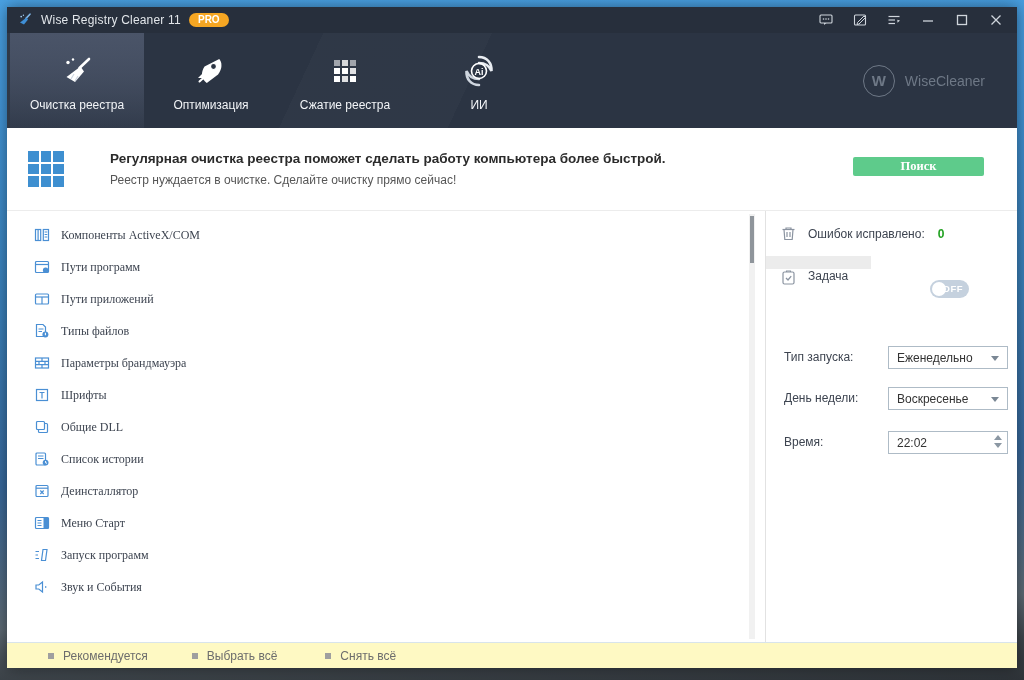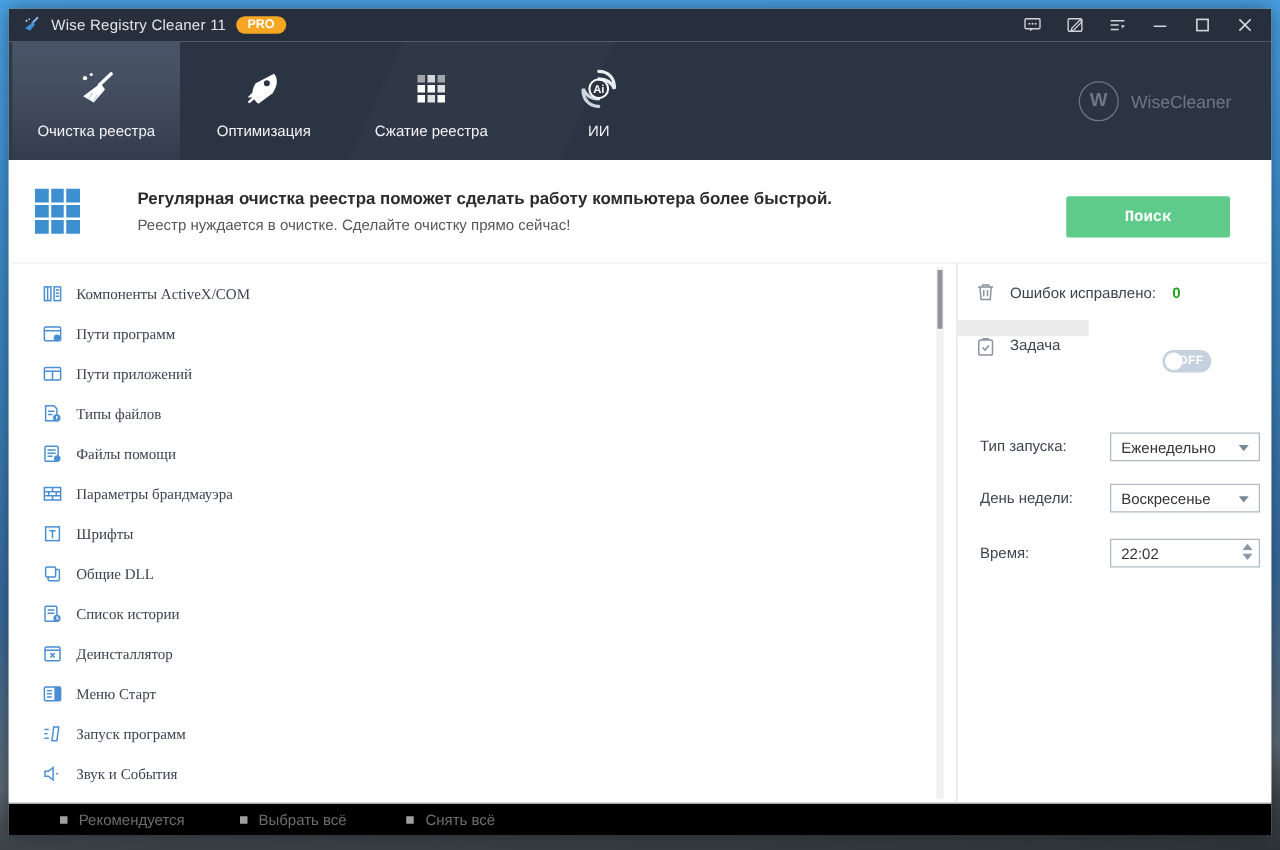--- a/index.html
+++ b/index.html
@@ -35,22 +35,22 @@
   .brand-w{width:30px;height:30px;border:1.5px solid #6e7886;border-radius:50%;display:flex;align-items:center;justify-content:center;
     font-size:15px;font-weight:bold;}
   .brand-name{font-size:14px;}
   
   .banner{height:82px;background:#fff;position:relative;display:flex;align-items:center;border-bottom:1px solid #ececec;flex:0 0 auto;gap:20px;}
   .grid-icon{width:36px;height:36px;margin-left:21px;display:grid;grid-template-columns:repeat(3,1fr);grid-template-rows:repeat(3,1fr);gap:2px;flex:0 0 auto;}
   .grid-icon span{background:#3e8fd0;}
   .banner-text{margin-left:26px;}
   .banner-title{font-size:13.5px;font-weight:bold;color:#2b2b2b;}
   .banner-sub{font-size:12px;color:#565656;margin-top:7px;}
-  .search-btn{position:absolute;right:33px;top:29px;width:131px;height:33px;background:#5ecb8b;border:none;border-radius:2px;
-    color:#fff;font-size:12.5px;font-weight:bold;font-family:Liberation Mono, monospace;cursor:pointer;}
+  .search-btn{position:absolute;right:33px;top:29px;width:131px;height:19px;background:#5ecb8b;border:none;border-radius:2px;
+    color:#fff;font-size:12.5px;font-weight:bold;font-family:Liberation Serif, serif;cursor:pointer;}
   
   .content{flex:1;display:flex;position:relative;background:#fff;min-height:0;}
   .list-pane{width:758px;box-sizing:border-box;padding-top:8px;position:relative;font-family:Liberation Serif, serif;}
   .list-item{height:32px;display:flex;align-items:center;gap:11px;padding-left:27px;font-size:12px;color:#3d4450;cursor:pointer;}
   .list-item svg{width:16px;height:16px;color:#4a8fd4;flex:0 0 auto;}
   .vscroll{position:absolute;right:10px;top:3px;bottom:3px;width:6px;background:#f1f1f1;}
   .vscroll .thumb{position:absolute;left:1px;top:2px;width:4px;height:47px;background:#8f959b;}
   
   .right-panel{width:251px;border-left:1px solid #e2e2e2;position:relative;font-size:12px;color:#3d4450;}
   .fixed-row{height:45px;display:flex;align-items:center;gap:11px;padding-left:14px;}
@@ -64,21 +64,21 @@
   .field{position:absolute;left:0;width:100%;height:23px;}
   .field .flabel{position:absolute;left:18px;top:4px;}
   .fctrl{position:absolute;left:122px;top:0;width:120px;height:23px;border:1px solid #aebbc6;background:#fff;box-sizing:border-box;
     display:flex;align-items:center;padding-left:8px;font-size:12px;color:#333;cursor:pointer;}
   .chev{position:absolute;right:8px;top:9px;width:0;height:0;border-left:4px solid transparent;border-right:4px solid transparent;border-top:5px solid #7a8794;}
   .spin{position:absolute;right:5px;top:3px;display:flex;flex-direction:column;gap:3px;align-items:center;}
   .spin .up{width:0;height:0;border-left:4px solid transparent;border-right:4px solid transparent;border-bottom:5px solid #8b97a3;}
   .spin .dn{width:0;height:0;border-left:4px solid transparent;border-right:4px solid transparent;border-top:5px solid #8b97a3;}
   .f1{top:135px;} .f2{top:176px;} .f3{top:220px;}
   
-  .bottombar{height:25px;border-top:1px solid #d8e4eb;background:#000000;display:flex;align-items:center;font-size:12px;color:#6d6d6d;flex:0 0 auto;}
+  .bottombar{height:25px;border-top:1px solid #d8e4eb;background:#fef9c3;display:flex;align-items:center;font-size:12px;color:#6d6d6d;flex:0 0 auto;}
   .bb-item{display:flex;align-items:center;gap:9px;cursor:pointer;}
   .bb-item .sq{width:6px;height:6px;background:#9f9f9f;}
   .bb-1{margin-left:41px;} .bb-2{margin-left:44px;} .bb-3{margin-left:48px;}
 </style>
 </head>
 <body>
 
 <div class="window">
 
   <div class="titlebar">
@@ -232,28 +232,20 @@
         <svg viewBox="0 0 16 16" stroke="currentColor" fill="none" stroke-width="1.2">
           <path d="M2.5 1.5 H9 L11.5 4 V13.5 H2.5 Z"></path>
             <path d="M4.5 6 H9.5 M4.5 8.5 H8"></path>
           <circle cx="11.4" cy="11.4" r="3" fill="currentColor" stroke="none"></circle>
           <path d="M11.4 9.8 V12 M11.4 12.8 V13.1" stroke="#fff" stroke-width="1.1"></path>
         </svg>
         <span>Типы файлов</span>
       </div>
       <div class="list-item">
         <svg viewBox="0 0 16 16" stroke="currentColor" fill="none" stroke-width="1.2">
-          <rect x="2" y="2" width="10.5" height="12" rx="1"></rect>
-            <path d="M4 5 H10.5 M4 7.5 H10.5 M4 10 H8"></path>
-          <circle cx="11.8" cy="11.8" r="2.6" fill="currentColor" stroke="none"></circle>
-        </svg>
-        <span>Файлы помощи</span>
-      </div>
-      <div class="list-item">
-        <svg viewBox="0 0 16 16" stroke="currentColor" fill="none" stroke-width="1.2">
           <rect x="1.5" y="3" width="13" height="10"></rect>
             <path d="M1.5 6.3 H14.5 M1.5 9.6 H14.5"></path>
           <path d="M8 3 V6.3 M5 6.3 V9.6 M11 6.3 V9.6 M8 9.6 V13"></path>
         </svg>
         <span>Параметры брандмауэра</span>
       </div>
       <div class="list-item">
         <svg viewBox="0 0 16 16" stroke="currentColor" fill="none" stroke-width="1.2">
           <rect x="2.5" y="2.5" width="11" height="11"></rect>
             <path d="M5.5 5.5 H10.5 M8 5.5 V11.5"></path>

